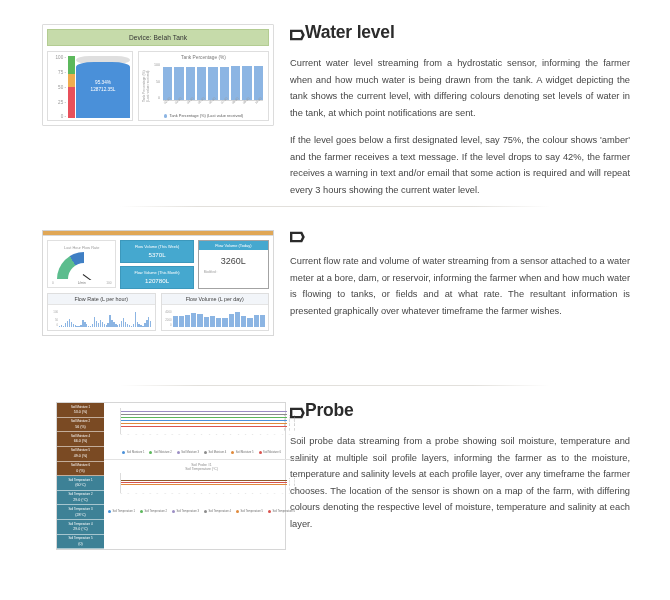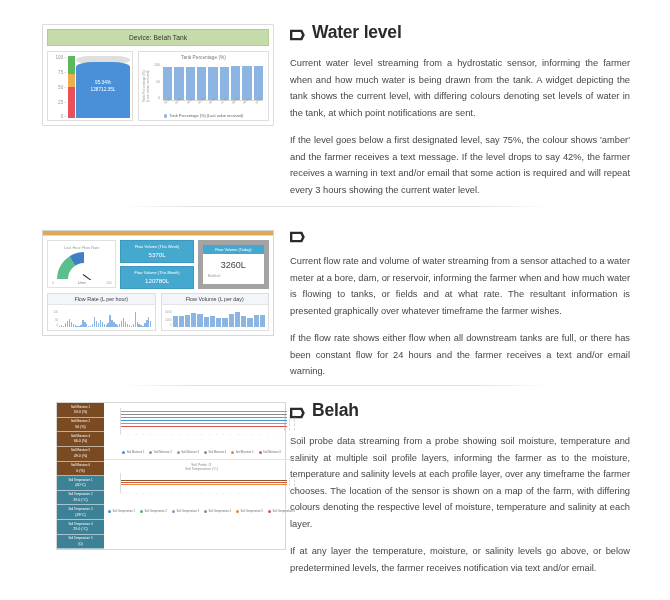--- a/index.html
+++ b/index.html
@@ -23,21 +23,21 @@
     background: linear-gradient(to right, rgba(0,0,0,0), #e2e0dc 18%, #e2e0dc 82%, rgba(0,0,0,0));
   }
 
   
   h2.sec-title {
     margin: 0 0 12px 0;
     font-size: 17.5px;
     font-weight: bold;
     color: #2b2b2b;
     letter-spacing: -0.2px;
-    display: flex; align-items: center; gap: 7px;
+    display: flex; align-items: center; 
   }
   .flag-icon { display: inline-block; width: 15px; height: 13px; flex: 0 0 15px; }
   p.sec-para {
     margin: 0 0 11px 0;
     font-size: 9.3px;
     line-height: 1.78;
     text-align: justify;
     color: #464646;
   }
 
@@ -116,21 +116,21 @@
     position:absolute; left:26px; top:22px; width:20px; height:1px; background:#2b2b2b;
     transform-origin: 0 50%; transform: rotate(36deg);
   }
   .gauge-ticks { position:absolute; left:4px; right:4px; bottom:2px; display:flex; justify-content:space-between; font-size:3.2px; color:#a5a5a5; }
   .gauge-unit { position:absolute; left:0; right:0; bottom:2px; text-align:center; font-size:3.3px; color:#7a7a7a; }
 
   .kpi-col { width: 76px; display:flex; flex-direction:column; gap:3px; }
   .kpi-blue { background:#45a8cf; border:1px solid #3c98bc; text-align:center; padding:3px 1px 4px; }
   .kpi-blue .k-lab { font-size:3.9px; color:#ffffff; display:block; }
   .kpi-blue .k-val { font-size:6.2px; color:#ffffff; display:block; margin-top:2px; }
-  .kpi-white { flex:1 1 auto; border:5px solid #a3a3a3; background:#fff; text-align:center; }
+  .kpi-white { flex:1 1 auto; border:1px solid #a3a3a3; background:#fff; text-align:center; }
   .kpi-white .k-lab { display:block; background:#45a8cf; color:#fff; font-size:3.9px; padding:2px 0; }
   .kpi-white .k-val { display:block; font-size:9px; color:#444; margin-top:6px; }
   .kpi-white .k-sub { display:block; font-size:3.2px; color:#9c9c9c; margin-top:4px; text-align:left; padding-left:5px; }
 
   .w2-charts { display:flex; gap:5px; margin-top:4px; }
   .mini { flex:1 1 0; border:1px solid #dedede; background:#fff; height: 38px; position:relative; }
   .mini-title { text-align:center; font-size:5.4px; color:#3f3f3f; background:#f2f5f9; border-bottom:1px solid #e4e4e4; padding:2px 0; }
   .mini-plot { position:absolute; left:11px; right:3px; bottom:3px; top:16px; display:flex; align-items:flex-end; gap:.6px; }
   .mini-plot i { flex:1 1 0; background:#8cb5e3; display:block; }
   .mini-y { position:absolute; left:2px; top:16px; bottom:3px; width:8px; }
@@ -384,21 +384,20 @@
     <div class="sec-body">
       <h2 class="sec-title">
         <span class="flag-icon">
           <svg viewBox="0 0 15 13" width="15" height="13">
               <path d="M0 0.8h12.2l2.6 5.3-2.6 5.2H0z" fill="#2b2b2b"></path>
               <path d="M2.4 3.1h8.2l1.4 2.9-1.4 2.9H2.4z" fill="#ffffff"></path>
             </svg>
         </span>
       </h2>
       <p class="sec-para">Current flow rate and volume of water streaming from a sensor attached to a water meter at a bore, dam, or reservoir, informing the farmer when and how much water is flowing to tanks, or fields and at what rate. The resultant information is presented graphically over whatever timeframe the farmer wishes.</p>
-      <p class="sec-para">If the flow rate shows either  flow when all downstream tanks are full, or there has been constant flow for 24 hours and the farmer receives a text and/or email warning.</p>
     </div>
   </div>
 
   <div class="divider" style="top:385px;"></div>
 
   <div class="section" style="top:400px;">
     <div class="sec-media" style="padding-left:56px;">
 
       <div class="w3">
         <div class="soil-side" id="soilSide">
@@ -549,20 +548,19 @@
     </div>
 
     <div class="sec-body">
       <h2 class="sec-title">
         <span class="flag-icon">
           <svg viewBox="0 0 15 13" width="15" height="13">
               <path d="M0 0.8h12.2l2.6 5.3-2.6 5.2H0z" fill="#2b2b2b"></path>
               <path d="M2.4 3.1h8.2l1.4 2.9-1.4 2.9H2.4z" fill="#ffffff"></path>
             </svg>
         </span>
-        <span>Belah</span>
+        <span>Probe</span>
       </h2>
       <p class="sec-para">Soil probe data streaming from a probe showing soil moisture, temperature and salinity at multiple soil profile layers, informing the farmer as to the moisture, temperature and salinity levels at each profile layer, over any timeframe the farmer chooses. The location of the sensor is shown on a map of the farm, with differing colours denoting the respective level of moisture, temperature and salinity at each layer.</p>
-      <p class="sec-para">If at any layer the temperature, moisture, or salinity levels go above, or below predetermined levels, the farmer receives notification via text and/or email.</p>
     </div>
   </div>
 
 </div>
 
 </body></html>

